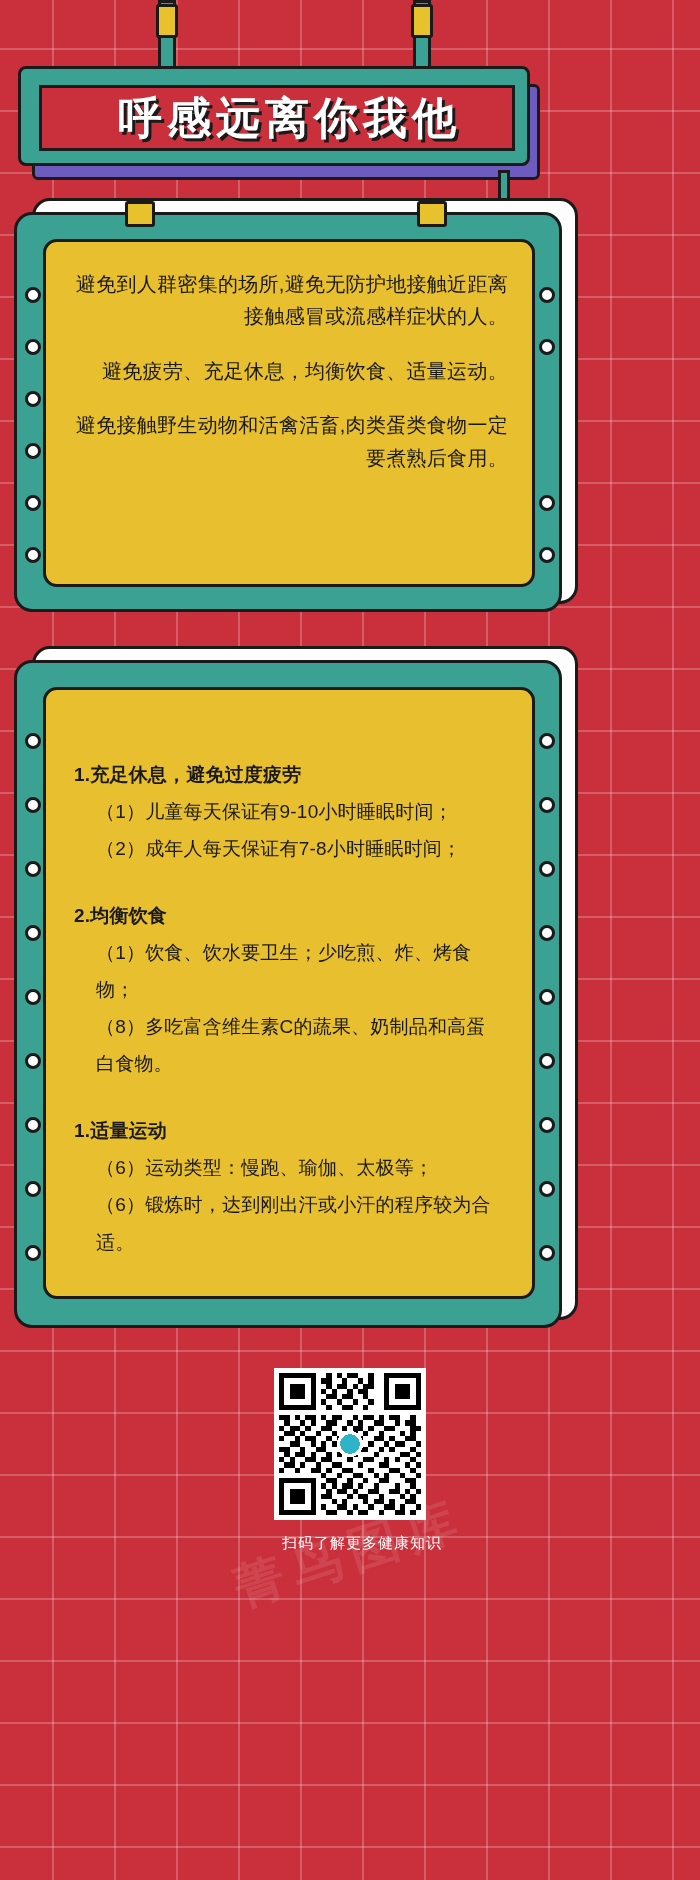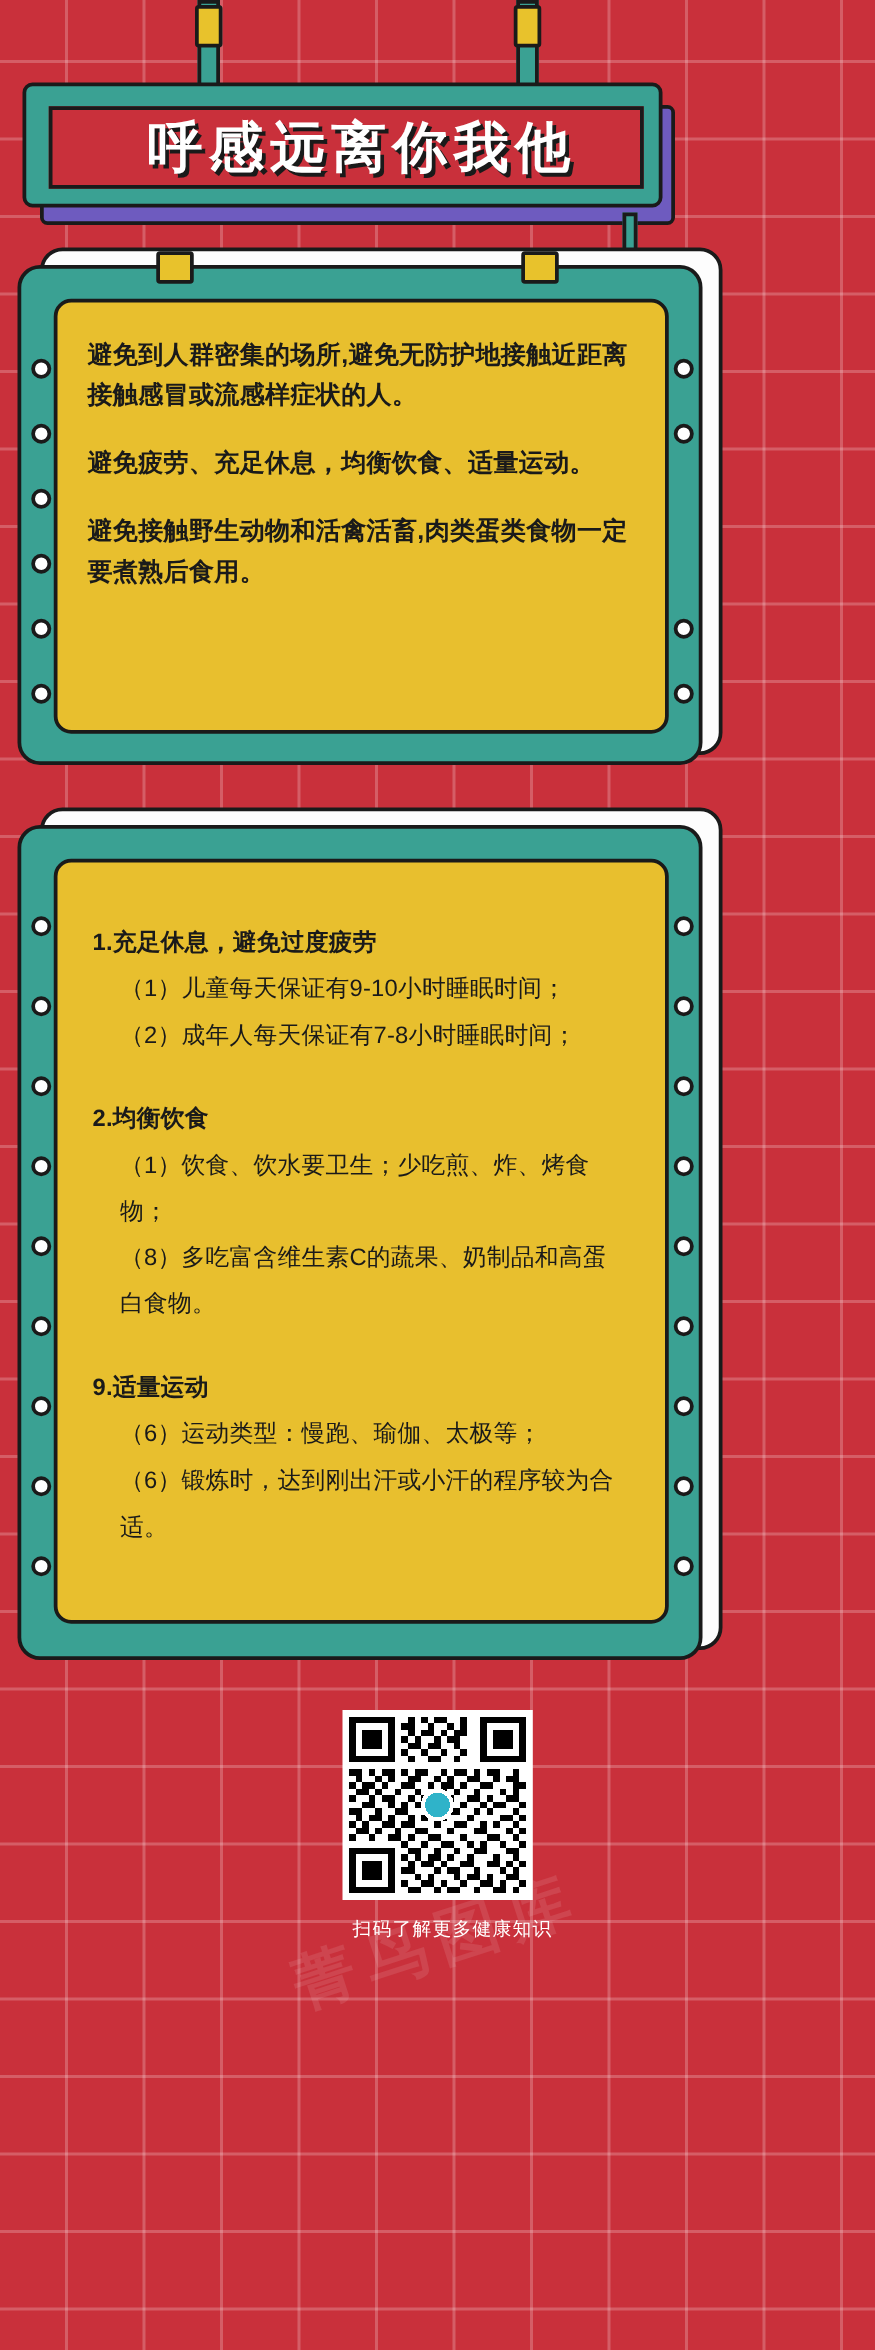--- a/index.html
+++ b/index.html
@@ -186,38 +186,39 @@
     border: 3px solid #1a1a1a;
     box-sizing: border-box;
   }
 
   
   #card1 { top: 212px; height: 400px; }
   #card1 .card-yellow { height: 348px; padding: 26px 24px; }
   .body-text {
     color: #1a1a1a;
     font-size: 20px;
-    font-weight: bold;
+    font-weight: normal;
     line-height: 1.62;
     letter-spacing: 0.3px;
+    text-align: right;
   }
   .body-text p { margin: 0 0 22px 0; }
   .body-text p:last-child { margin-bottom: 0; }
 
   
   #card2 { top: 660px; height: 668px; }
   #card2 .card-yellow { height: 612px; padding: 46px 28px; }
   .list-text {
     color: #1a1a1a;
     font-size: 19px;
     line-height: 1.95;
     letter-spacing: 0.2px;
   }
   .list-text .sec { font-weight: bold; margin-top: 0; }
-  .list-text .grp { margin-bottom: 30px; }
+  .list-text .grp { margin-bottom: 30px; margin-top: 20px; }
   .list-text .grp:last-child { margin-bottom: 0; }
   .list-text .item { padding-left: 22px; }
 
   
   .qr-wrap {
     position: absolute;
     top: 1368px;
     left: 0;
     width: 700px;
     text-align: center;
@@ -316,21 +317,21 @@
             <div class="sec">1.充足休息，避免过度疲劳</div>
             <div class="item">（1）儿童每天保证有9-10小时睡眠时间；</div>
             <div class="item">（2）成年人每天保证有7-8小时睡眠时间；</div>
           </div>
           <div class="grp">
             <div class="sec">2.均衡饮食</div>
             <div class="item">（1）饮食、饮水要卫生；少吃煎、炸、烤食物；</div>
             <div class="item">（8）多吃富含维生素C的蔬果、奶制品和高蛋白食物。</div>
           </div>
           <div class="grp">
-            <div class="sec">9.适量运动</div>
+            <div class="sec">1.适量运动</div>
             <div class="item">（6）运动类型：慢跑、瑜伽、太极等；</div>
             <div class="item">（6）锻炼时，达到刚出汗或小汗的程序较为合适。</div>
           </div>
         </div>
       </div>
     </div>
   </div>
 
   <div class="qr-wrap">
     <div class="qr-box">

